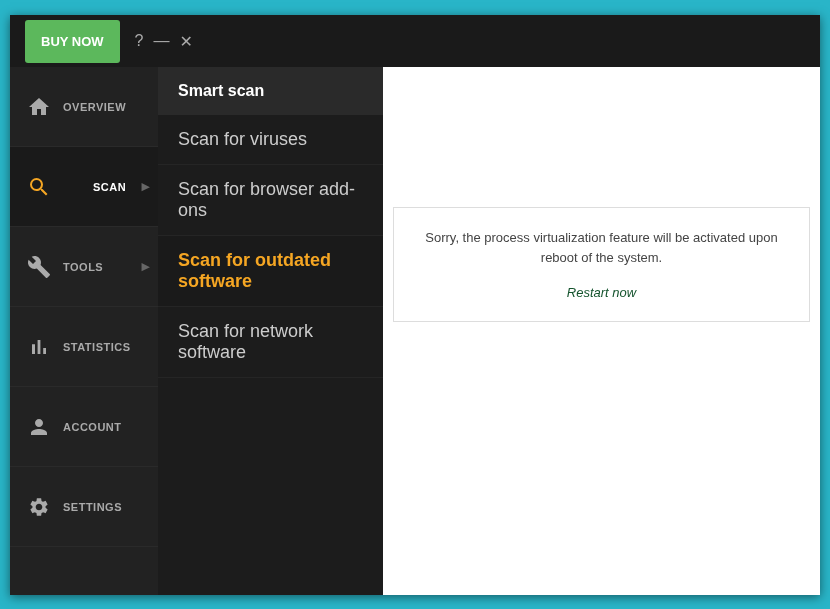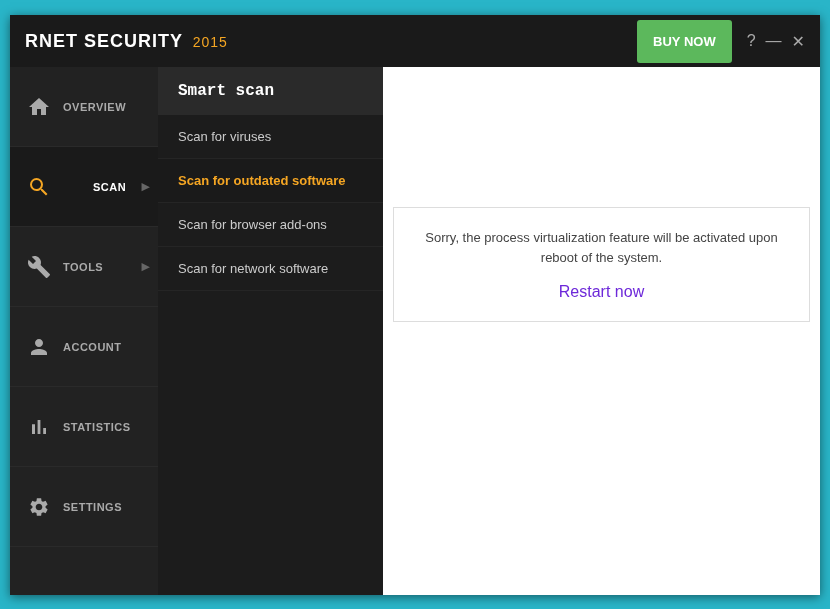--- a/index.html
+++ b/index.html
@@ -120,25 +120,24 @@
       background: #1c1c1c;
       flex-shrink: 0;
       padding-top: 0;
     }
     .dropdown-header {
       background: #2a2a2a;
       color: #fff;
       font-size: 16px;
       font-weight: bold;
       padding: 15px 20px;
-      font-family: Liberation Mono, monospace;
     }
     .dropdown-item {
       color: #ccc;
-      font-size: 13px;
+      font-size: 18px;
       padding: 14px 20px;
       cursor: pointer;
       border-bottom: 1px solid #252525;
     }
     .dropdown-item.active {
       color: #f5a623;
       background: #1a1a1a;
       font-weight: bold;
     }
     
@@ -169,39 +168,36 @@
       text-align: center;
       z-index: 10;
     }
     .notification-box .msg {
       color: #444;
       font-size: 13px;
       margin-bottom: 16px;
       line-height: 1.5;
     }
     .notification-box .restart-link {
-      color: #6d28d9;
-      font-size: 16px;
+      color: #14532d;
+      font-size: 13px;
       cursor: pointer;
       text-decoration: none;
+      font-style: italic;
     }
 
     
     svg { fill: currentColor; }
   </style>
 </head>
 <body>
 
 <div class="window">
 
   <div class="titlebar">
-    <div class="titlebar-title">
-      <span>RNET SECURITY</span>
-      <span class="year">2015</span>
-    </div>
     <button class="buy-now-btn">BUY NOW</button>
     <div class="window-controls">
       <span>?</span>
       <span>—</span>
       <span>✕</span>
     </div>
   </div>
 
   <div class="main-content">
 
@@ -233,51 +229,51 @@
           </svg>
         </div>
         <span class="label">TOOLS</span>
         <span class="arrow">▶</span>
       </div>
 
 
       <div class="sidebar-item">
         <div class="sidebar-icon">
           <svg width="24" height="24" viewBox="0 0 24 24" style="color:#aaa">
+            <path d="M5 9.2h3V19H5zM10.6 5h2.8v14h-2.8zm5.6 8H19v6h-2.8z"></path>
+          </svg>
+        </div>
+        <span class="label">STATISTICS</span>
+      </div>
+
+      <div class="sidebar-item">
+        <div class="sidebar-icon">
+          <svg width="24" height="24" viewBox="0 0 24 24" style="color:#aaa">
             <path d="M12 12c2.21 0 4-1.79 4-4s-1.79-4-4-4-4 1.79-4 4 1.79 4 4 4zm0 2c-2.67 0-8 1.34-8 4v2h16v-2c0-2.66-5.33-4-8-4z"></path>
           </svg>
         </div>
         <span class="label">ACCOUNT</span>
-      </div>
-
-      <div class="sidebar-item">
-        <div class="sidebar-icon">
-          <svg width="24" height="24" viewBox="0 0 24 24" style="color:#aaa">
-            <path d="M5 9.2h3V19H5zM10.6 5h2.8v14h-2.8zm5.6 8H19v6h-2.8z"></path>
-          </svg>
-        </div>
-        <span class="label">STATISTICS</span>
       </div>
 
       <div class="sidebar-item">
         <div class="sidebar-icon">
           <svg width="22" height="22" viewBox="0 0 24 24" style="color:#aaa">
             <path d="M19.14,12.94c0.04-0.3,0.06-0.61,0.06-0.94c0-0.32-0.02-0.64-0.07-0.94l2.03-1.58c0.18-0.14,0.23-0.41,0.12-0.61 l-1.92-3.32c-0.12-0.22-0.37-0.29-0.59-0.22l-2.39,0.96c-0.5-0.38-1.03-0.7-1.62-0.94L14.4,2.81c-0.04-0.24-0.24-0.41-0.48-0.41 h-3.84c-0.24,0-0.43,0.17-0.47,0.41L9.25,5.35C8.66,5.59,8.12,5.92,7.63,6.29L5.24,5.33c-0.22-0.08-0.47,0-0.59,0.22L2.74,8.87 C2.62,9.08,2.66,9.34,2.86,9.48l2.03,1.58C4.84,11.36,4.8,11.69,4.8,12s0.02,0.64,0.07,0.94l-2.03,1.58 c-0.18,0.14-0.23,0.41-0.12,0.61l1.92,3.32c0.12,0.22,0.37,0.29,0.59,0.22l2.39-0.96c0.5,0.38,1.03,0.7,1.62,0.94l0.36,2.54 c0.05,0.24,0.24,0.41,0.48,0.41h3.84c0.24,0,0.44-0.17,0.47-0.41l0.36-2.54c0.59-0.24,1.13-0.56,1.62-0.94l2.39,0.96 c0.22,0.08,0.47,0,0.59-0.22l1.92-3.32c0.12-0.22,0.07-0.47-0.12-0.61L19.14,12.94z M12,15.6c-1.98,0-3.6-1.62-3.6-3.6 s1.62-3.6,3.6-3.6s3.6,1.62,3.6,3.6S13.98,15.6,12,15.6z"></path>
           </svg>
         </div>
         <span class="label">SETTINGS</span>
       </div>
 
     </div>
 
     <div class="dropdown-menu">
       <div class="dropdown-header">Smart scan</div>
       <div class="dropdown-item">Scan for viruses</div>
+      <div class="dropdown-item">Scan for browser add-ons</div>
       <div class="dropdown-item active">Scan for outdated software</div>
-      <div class="dropdown-item">Scan for browser add-ons</div>
       <div class="dropdown-item">Scan for network software</div>
     </div>
 
     <div class="content-area">
       <div class="content-area-inner"></div>
       <div class="notification-box">
         <div class="msg">Sorry, the process virtualization feature will be activated upon reboot of the system.</div>
         <a class="restart-link">Restart now</a>
       </div>
     </div>

